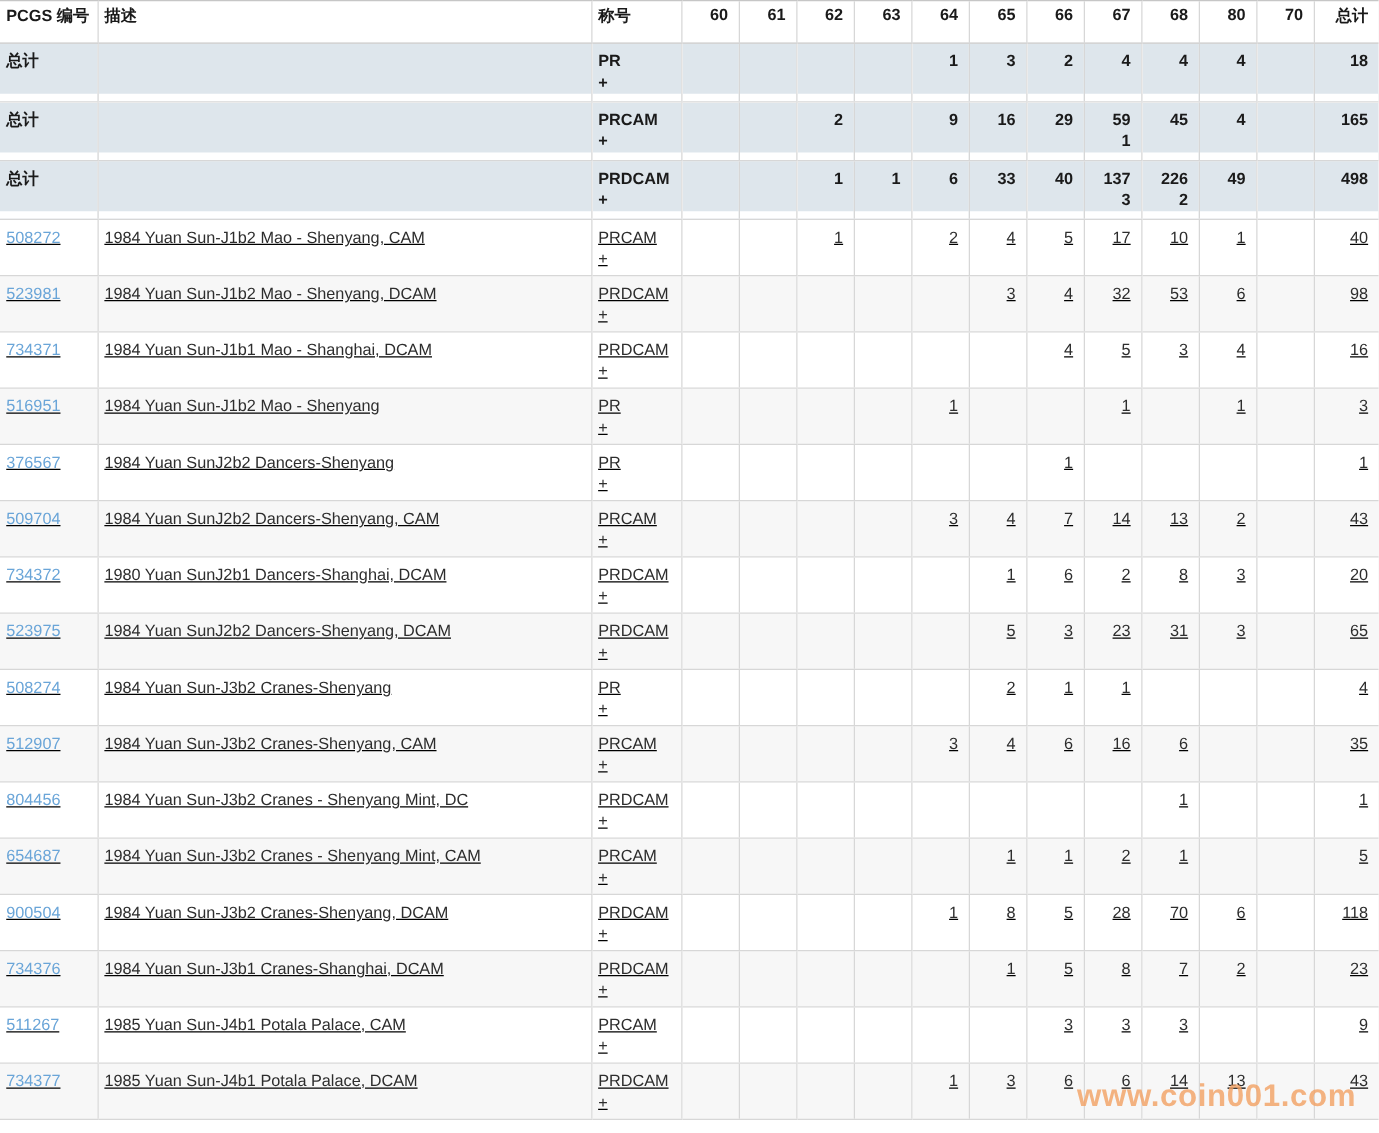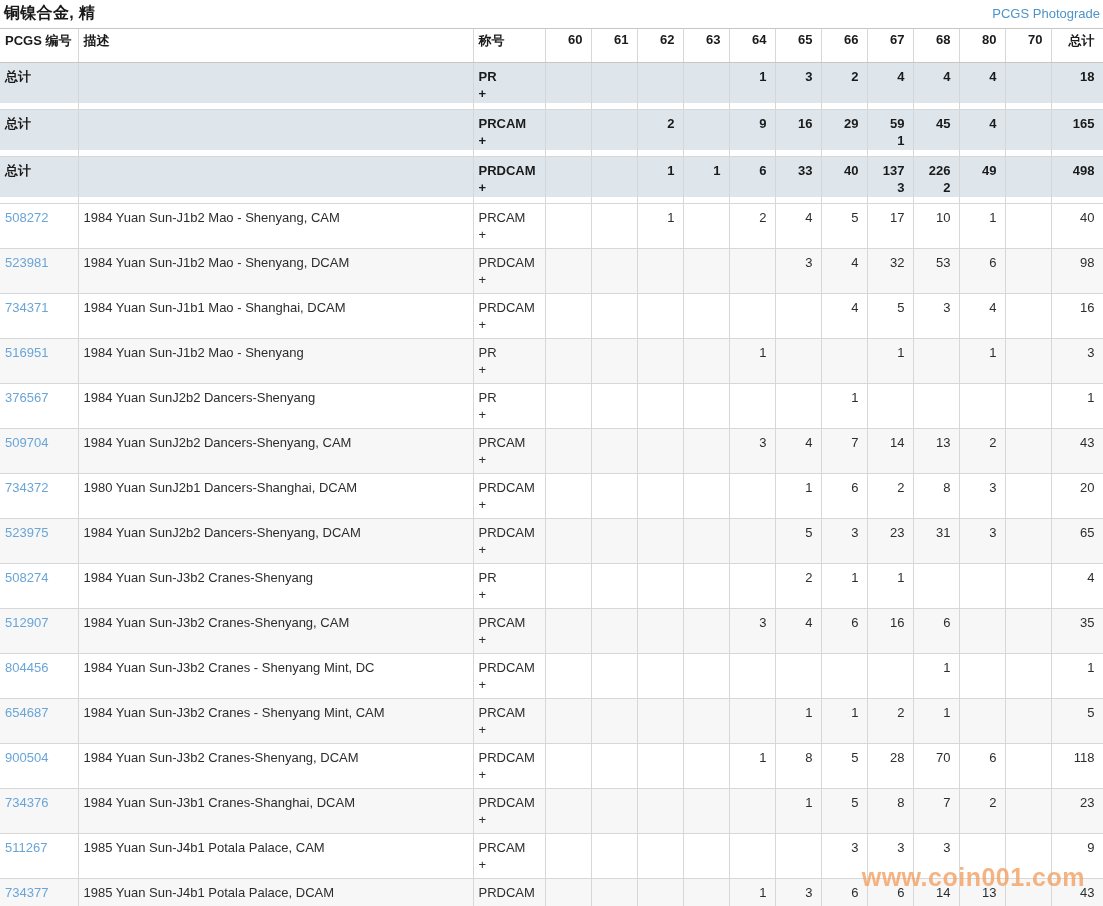--- a/index.html
+++ b/index.html
@@ -19,36 +19,32 @@
   thead th { border-top:1px solid #c6c6c6; border-bottom:1px solid #c6c6c6; height:22px;
              font-weight:bold; color:#1a1a1a; padding:3px 5px 2px; text-align:left; background:#fff; }
   thead th.num { text-align:right; padding:3px 8px 12px 2px; }
 
   tbody td { border-bottom:1px solid #d7d7d7; padding:5px 5px 4px; line-height:17px; color:#2d2d2d; }
   tbody td.num { text-align:right; padding:5px 8px 4px 2px; }
 
   tr.total-row { height:47px; }
   tr.total-row td { background:#dee6ec; font-weight:bold; color:#1a1a1a; box-shadow:inset 0 -6px 0 0 #ffffff; }
 
-  tr.data-row { height:45px; }
+  tr.data-row { height:45px;text-decoration:underline; }
   tr.data-row.alt td { background:#f7f7f7; }
 
   a.pcgs-number { color:#6aa5d8; text-decoration:none; cursor:pointer; }
 
   .watermark { position:absolute; right:18px; bottom:14px; font-size:25px; font-weight:bold;
                color:#f3a163; opacity:.8; letter-spacing:.5px; white-space:nowrap; pointer-events:none;margin-left:12px; }
 </style>
 </head>
 <body>
 
 <div class="page">
-  <div class="topbar">
-    <div class="page-title">铜镍合金, 精</div>
-    <a class="photograde-link" href="#">PCGS Photograde</a>
-  </div>
 
   <table>
     <colgroup>
       <col style="width:78px">
         <col style="width:395px">
         <col style="width:72px">
       <col style="width:46px">
         <col style="width:46px">
         <col style="width:46px">
         <col style="width:46px">

